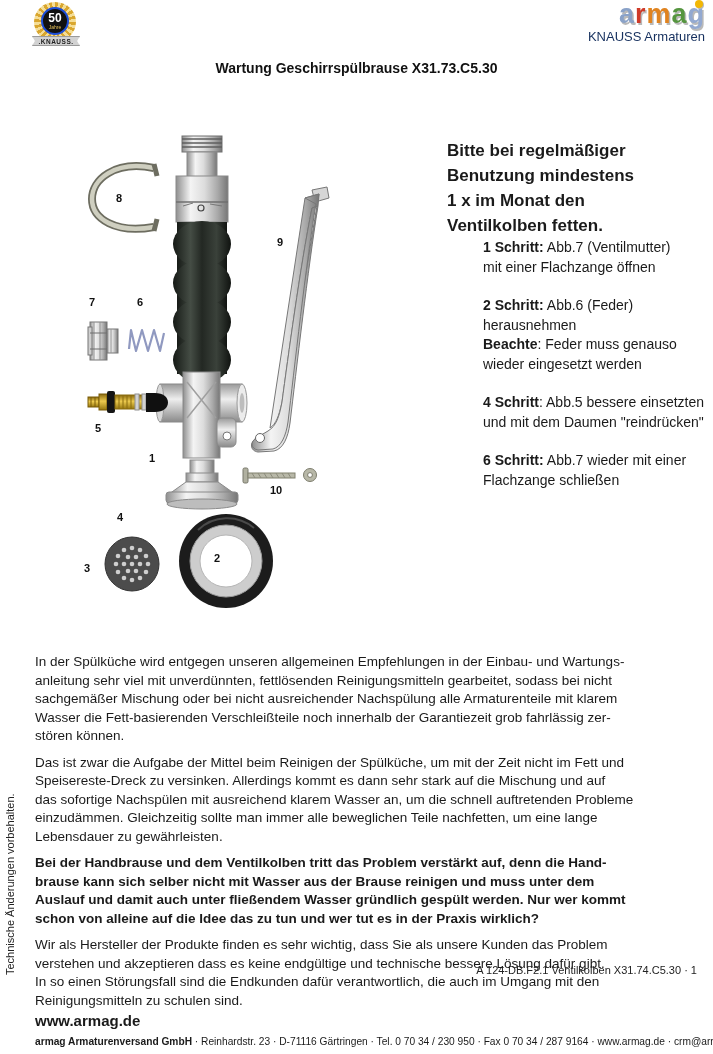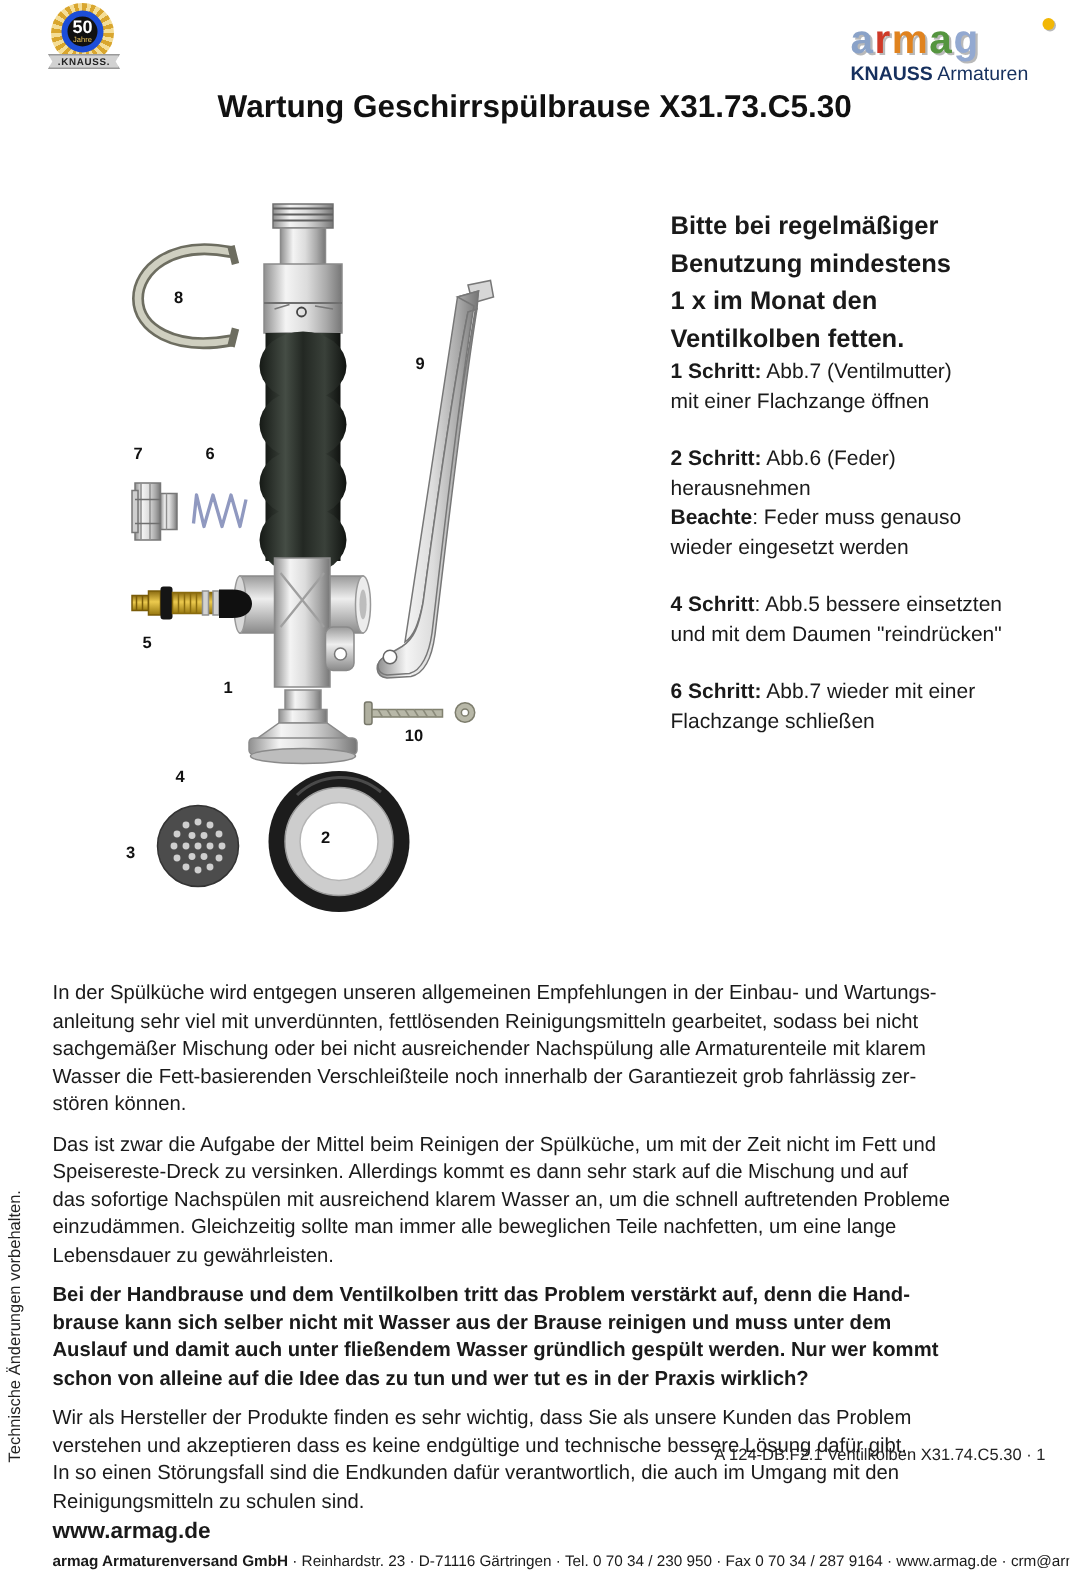--- a/index.html
+++ b/index.html
@@ -7,43 +7,43 @@
   body { font-family:"Liberation Sans", sans-serif; color:#1a1a1a; }
   .page { position:relative; width:713px; height:1054px; background:#fff; overflow:hidden; }
 
   
   .badge { position:absolute; left:28px; top:2px; width:56px; height:48px; }
   .wreath { position:absolute; left:6px; top:0; width:42px; height:40px; border-radius:50%;
             background:repeating-conic-gradient(#d9a62e 0deg 9deg, #f4dd96 9deg 18deg);
             box-shadow:0 0 0 1px #c8districts; }
   .badge-circle { position:absolute; left:13px; top:5px; width:28px; height:28px; border-radius:50%;
                   background:#111; display:flex; flex-direction:column; align-items:center; justify-content:center;
-                  border:4px solid #1d4ed8; }
+                  border:2px solid #1d4ed8; }
   .badge-50 { color:#fff; font-weight:bold; font-size:12px; line-height:11px; }
   .badge-jahre { color:#e8c35a; font-size:5px; line-height:6px; }
   .badge-ribbon { position:absolute; left:4px; top:34px; width:48px; height:10px; background:#d2d2d2;
                   border:1px solid #9a9a9a; display:flex; align-items:center; justify-content:center;
                   clip-path:polygon(0 0,100% 0,94% 50%,100% 100%,0 100%,6% 50%); }
   .badge-ribbon span { font-size:6.5px; font-weight:bold; color:#222; letter-spacing:.5px; }
 
-  .logo { position:absolute; right:8px; top:12px; width:138px; text-align:left; }
+  .logo { position:absolute; right:8px; top:0; width:138px; text-align:right; }
   .logo-word { font-weight:bold; font-size:27px; line-height:28px; letter-spacing:1px;
                text-shadow:1.5px 1.5px 0 #b9b9b9; position:relative; }
   .logo-sub { font-size:13px; color:#16305e; margin-top:1px; white-space:nowrap; }
-  .logo-sub b { font-weight:bold; }
+  .logo-sub b { font-weight:normal; }
   .logo-dot { position:absolute; width:8px; height:8px; border-radius:50%; background:#f2b705; right:2px; top:0; box-shadow:1px 1px 0 #b9b9b9;}
 
   .title { position:absolute; left:0; top:60px; width:713px; text-align:center;
-           font-size:21px; font-weight:bold; color:#111; }
+           font-size:14px; font-weight:bold; color:#111; }
 
   
   .rightcol { position:absolute; left:447px; top:138px; width:262px; }
   .r-head { font-size:17px; font-weight:bold; line-height:25px; }
   .step { font-size:14px; line-height:19.5px; margin-bottom:19px; }
-  .step b { font-weight:bold; }
+  .step b { font-weight:bold;margin-left:36px; }
 
   
   .bodytext { position:absolute; left:35px; top:653px; width:676px; font-size:13.5px; line-height:18.5px; }
   .para { white-space:pre-line; margin-bottom:8px; }
   .para.bold { font-weight:bold; }
 
   .sidenote { position:absolute; left:4px; top:975px; transform:rotate(-90deg); transform-origin:0 0;
               font-size:11px; color:#222; white-space:nowrap; }
 
   

